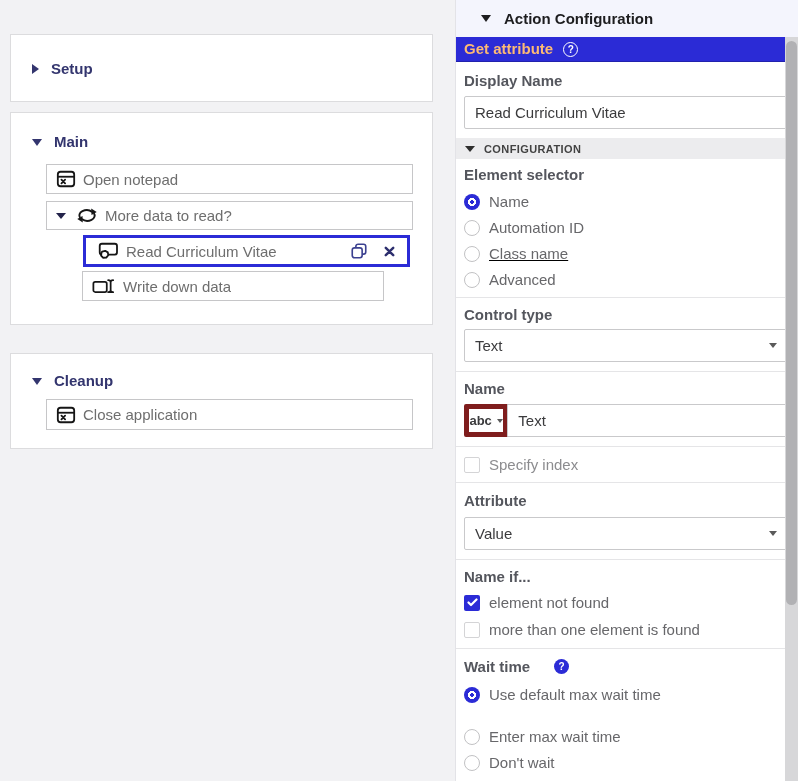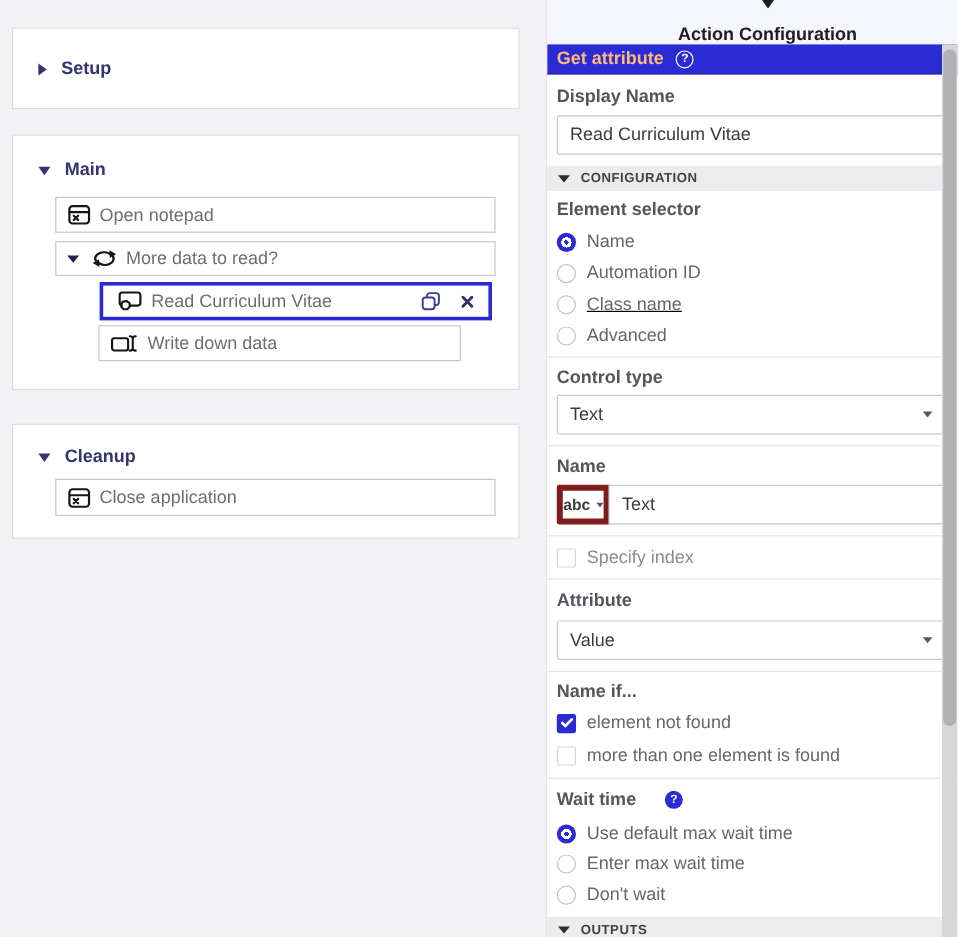--- a/index.html
+++ b/index.html
@@ -2,41 +2,41 @@
 <html><head>
 <meta charset="utf-8">
 <style>
   * { margin:0; padding:0; box-sizing:border-box; }
   html,body { width:798px; height:781px; font-family:"Liberation Sans", sans-serif; background:#fff; overflow:hidden; }
   .stage { position:relative; width:798px; height:781px; }
 
   
   .workspace { position:absolute; left:0; top:0; width:455px; height:781px; background:#f2f2f4; }
   .card { position:absolute; left:10px; width:423px; background:#fff; border:1px solid #dcdcde; }
-  #card-setup   { top:23px;  height:68px; }
+  #card-setup   { top:34px;  height:68px; }
   #card-main    { top:112px; height:213px; }
   #card-cleanup { top:353px; height:96px;padding-left:20px; }
 
   .group-header { position:absolute; display:flex; align-items:center; gap:12px; cursor:pointer; }
   .group-label { font-size:15px; font-weight:bold; color:#33356e; line-height:20px; }
 
   .tri-right { width:0; height:0; border-top:5px solid transparent; border-bottom:5px solid transparent; border-left:7px solid #33356e; }
   .tri-down  { width:0; height:0; border-left:5px solid transparent; border-right:5px solid transparent; border-top:7px solid #33356e; }
   .tri-down-dark { width:0; height:0; border-left:5px solid transparent; border-right:5px solid transparent; border-top:6px solid #23234a; }
   .tri-down-sm { width:0; height:0; border-left:4px solid transparent; border-right:4px solid transparent; border-top:5px solid #5a5a5a; }
 
   .node { position:absolute; background:#fff; border:1px solid #c6c6c8; display:flex; align-items:center; gap:7px; padding:0 9px; font-size:15px; color:#6e6e6e; cursor:pointer; }
   .node.selected { border:3px solid #2b2bd6; }
   .node .grow { flex:1; }
   .node-label { white-space:nowrap; overflow:hidden; }
   .nicon { flex:0 0 auto; display:flex; align-items:center; }
 
   
   .panel { position:absolute; left:455px; top:0; width:343px; height:781px; background:#fff; border-left:1px solid #e3e3e7; overflow:hidden; }
-  .panel-header { height:37px; background:#f4f5fd; display:flex; align-items:center; gap:13px; padding-left:25px; font-size:15px; font-weight:bold; color:#1d1d1f; cursor:pointer;flex-direction:column; }
+  .panel-header { height:37px; background:#f4f5fd; display:flex; align-items:center; gap:13px; padding-left:25px; font-size:15px; font-weight:bold; color:#1d1d1f; cursor:pointer; }
   .panel-header .tri-down { border-top-color:#1d1d1f; }
   .action-bar { height:25px; background:#2b2bd6; border-bottom:1px solid #2121ad; display:flex; align-items:center; gap:10px; padding-left:8px; }
   .action-title { color:#fdba74; font-weight:bold; font-size:15px; line-height:22px; }
   .help-outline { width:15px; height:15px; border:1.5px solid #fff; border-radius:50%; display:flex; align-items:center; justify-content:center; font-size:10px; font-weight:bold; color:#fff; cursor:pointer; }
   .help-filled { width:15px; height:15px; background:#2b2bd6; border-radius:50%; display:flex; align-items:center; justify-content:center; font-size:10px; font-weight:bold; color:#fff; cursor:pointer; }
 
   .sec { padding:0 8px; }
   .lbl { font-size:15px; font-weight:bold; color:#54565d; line-height:19px; }
   .tinput { width:100%; height:33px; border:1px solid #c9c9cb; border-radius:2px; font-family:"Liberation Sans", sans-serif; font-size:15px; color:#3b3b3d; padding:0 10px; background:#fff; outline:none; }
 
@@ -267,21 +267,21 @@
 
     <div class="sec">
       <div style="display:flex; align-items:center; gap:24px; margin-top:8px;">
         <span class="lbl">Wait time</span>
         <span class="help-filled">?</span>
       </div>
       <div class="choice" style="margin-top:9px;">
         <span class="radio on"></span>
         <span class="choice-label">Use default max wait time</span>
       </div>
-      <div class="choice" style="margin-top:6px;">
+      <div class="choice" style="margin-top:23px;">
         <span class="radio off"></span>
         <span class="choice-label">Enter max wait time</span>
       </div>
       <div class="choice" style="margin-top:7px;">
         <span class="radio off"></span>
         <span class="choice-label">Don't wait</span>
       </div>
     </div>
 
     <div class="bar" style="margin-top:9px;">

